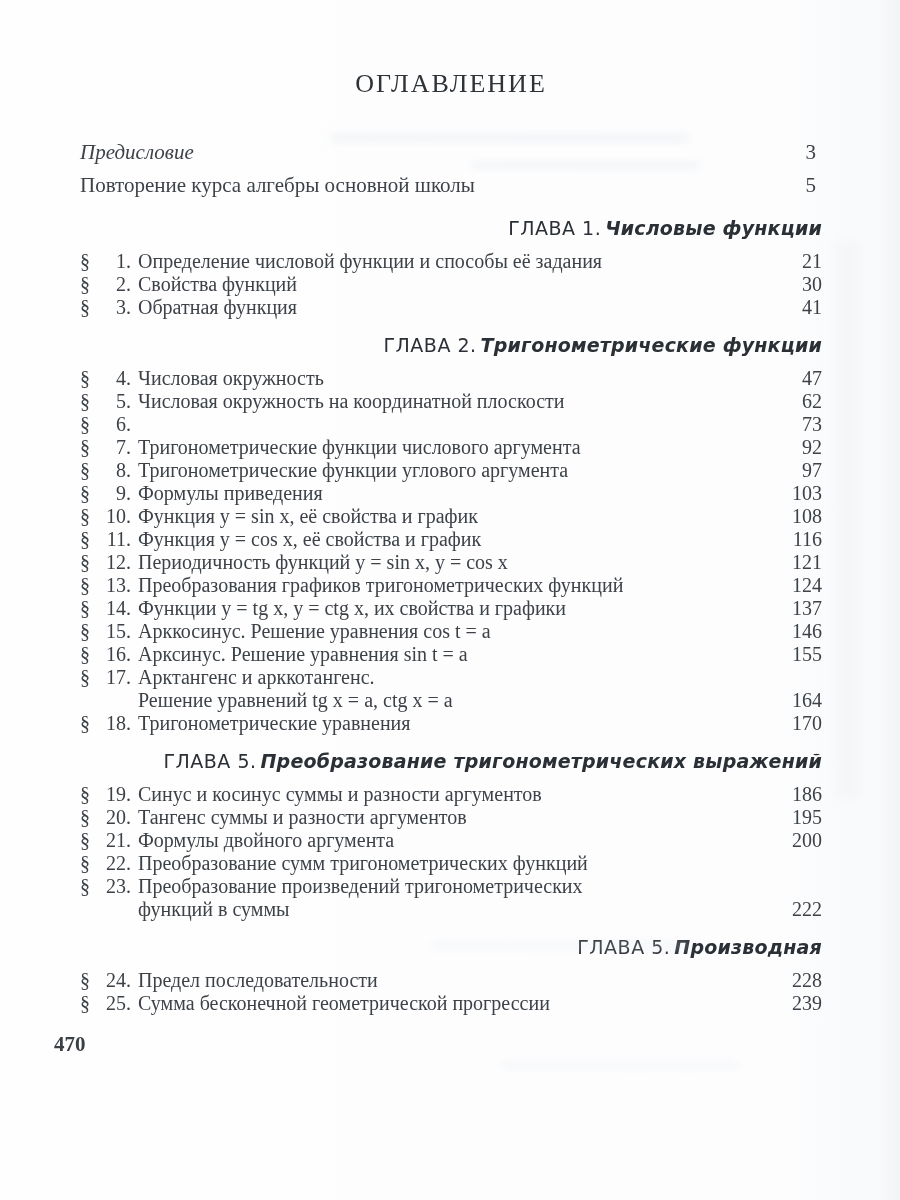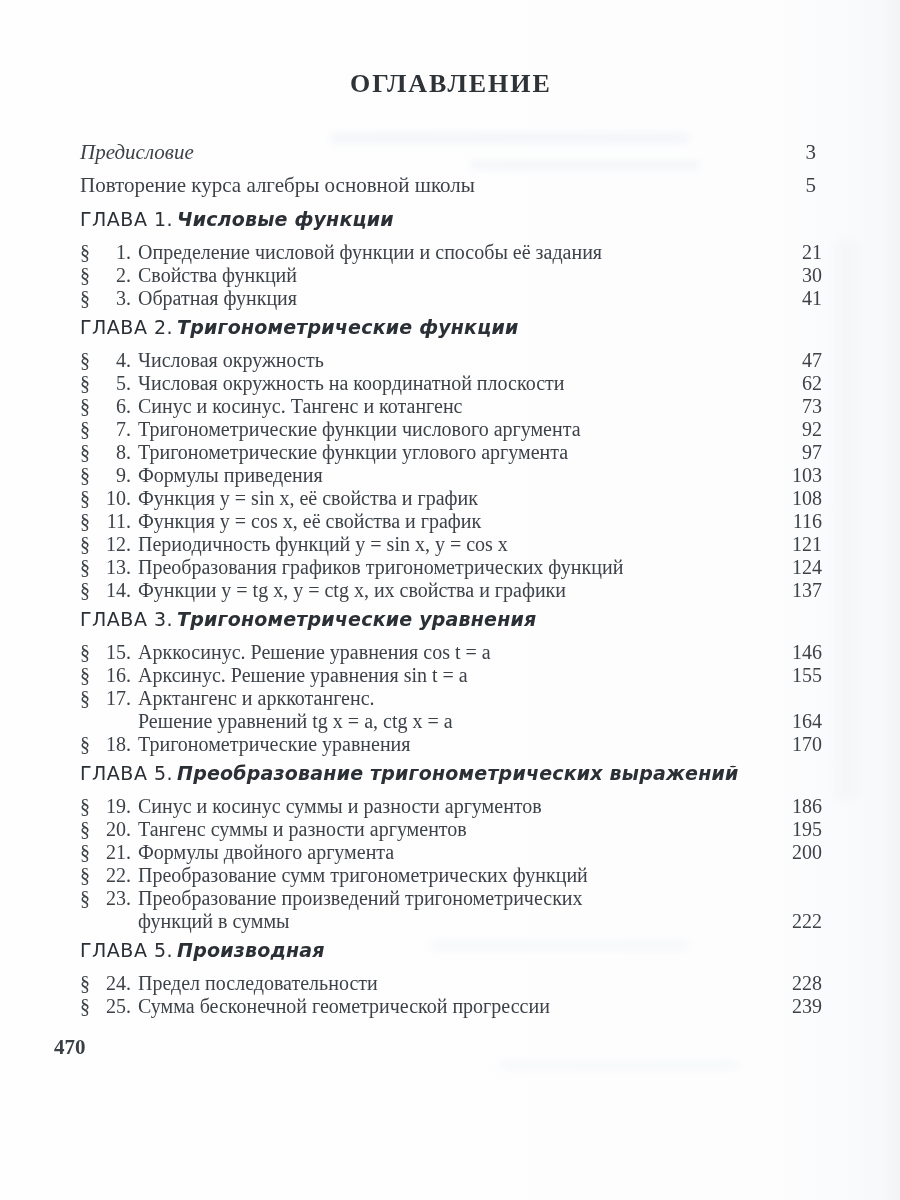--- a/index.html
+++ b/index.html
@@ -30,41 +30,41 @@
   .g2 { left: 470px; top: 160px; width: 230px; height: 10px; }
   .g3 { left: 834px; top: 240px; width: 26px; height: 560px; opacity: 0.15; }
   .g4 { left: 430px; top: 940px; width: 260px; height: 11px; opacity: 0.18; }
   .g5 { left: 500px; top: 1060px; width: 240px; height: 10px; opacity: 0.18; }
 
   .doc-title {
     margin: 0;
     text-align: center;
     font-size: 26px;
     line-height: 32px;
-    font-weight: 700;
+    font-weight: 400;
     letter-spacing: 2px;
     color: #2e3338;
   }
 
   
   .front { margin-top: 36px; }
   .front-row {
     display: flex;
     align-items: center;
     line-height: 33px;
     font-size: 21px;
     font-family: Liberation Serif, serif;
   }
   .front-row .txt.it { font-style: italic; }
   .front-row .pg { padding-right: 6px; }
 
   
   .chapter-heading {
-    margin: 4px 0 9px;
-    text-align: left;
+    margin: 13px 0 9px;
+    text-align: right;
     font-family: "DejaVu Sans", "Liberation Sans", sans-serif;
     font-size: 19px;
     line-height: 26px;
     color: #2b3036;
     white-space: nowrap;
   }
   .ch-prefix { font-weight: 400; letter-spacing: 0.5px; }
   .ch-title  { font-weight: 700; font-style: italic; letter-spacing: 0.2px; margin-left: 4px; }
 
   .entries { }
@@ -227,21 +227,20 @@
             </span>
   </div>
 
   <div class="entry-row">
     <span class="num">
       <span class="sig">§</span>
       <span class="n">6.</span>
     </span>
     <span class="body">
               <span class="line">
-                <span class="txt">Синус и косинус. Тангенс и котангенс</span>
                 <span class="leader"></span>
                 <span class="pg">73</span>
               </span>
             </span>
   </div>
 
   <div class="entry-row">
     <span class="num">
       <span class="sig">§</span>
       <span class="n">7.</span>
@@ -349,23 +348,20 @@
                 <span class="txt">Функции y = tg x, y = ctg x, их свойства и графики</span>
                 <span class="leader"></span>
                 <span class="pg">137</span>
               </span>
             </span>
   </div>
 </div>
   </div>
 
   <div class="chapter">
-    <div class="chapter-heading">
-      <span class="ch-prefix">ГЛАВА 3.</span><span class="ch-title">Тригонометрические уравнения</span>
-    </div>
     <div class="entries">
   <div class="entry-row">
     <span class="num">
       <span class="sig">§</span>
       <span class="n">15.</span>
     </span>
     <span class="body">
               <span class="line">
                 <span class="txt">Арккосинус. Решение уравнения cos t = a</span>
                 <span class="leader"></span>

